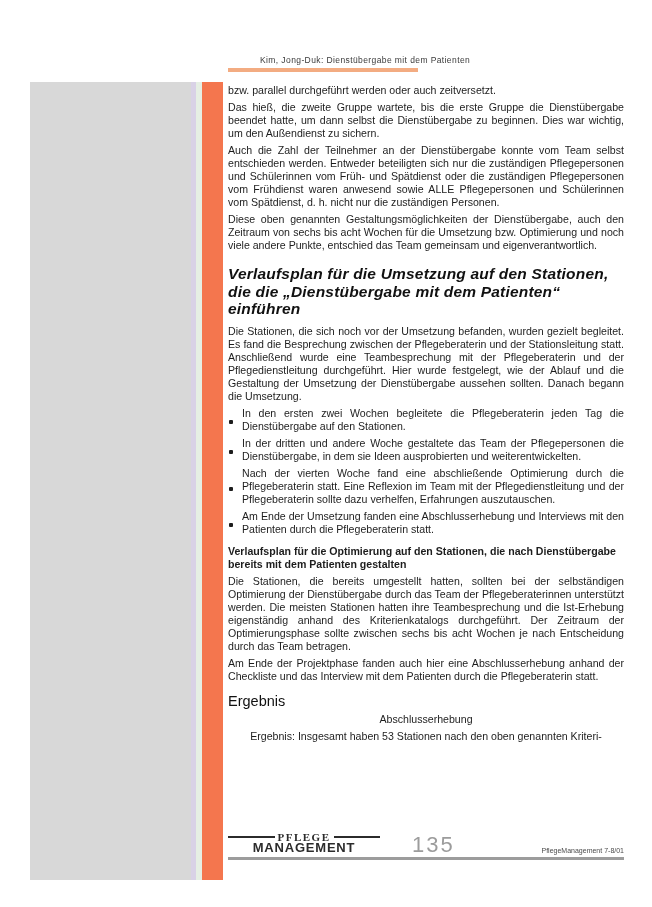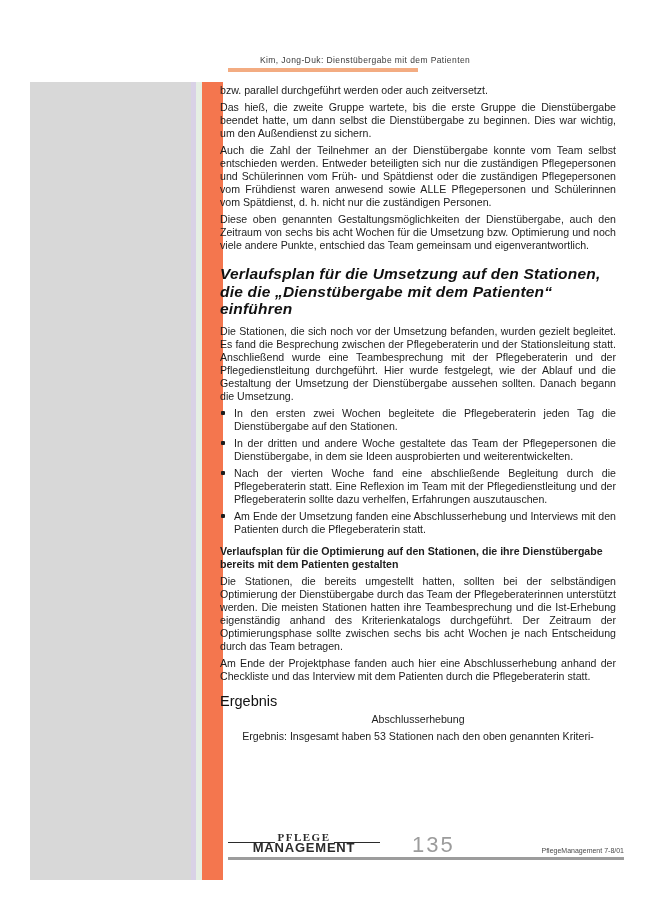--- a/index.html
+++ b/index.html
@@ -14,44 +14,44 @@
   .orange-bar{position:absolute;left:202px;top:82px;width:21px;height:798px;background:#f4764e;}
 
   
   .running-header{
     position:absolute;left:228px;top:55px;font-size:8.5px;letter-spacing:0.4px;color:#3a3a3a;padding-left:32px;
   }
   .running-underline{position:absolute;left:228px;top:68px;width:190px;height:4px;background:#f3ac82;}
 
   
   .content{
-    position:absolute;left:220px;top:84px;width:396px;
+    position:absolute;left:228px;top:84px;width:396px;
     font-size:10.6px;line-height:13px;text-align:justify;
   }
   .content p{margin:0 0 4px 0;}
   .section-heading{
     font-size:15.5px;line-height:17.6px;font-weight:bold;letter-spacing:0.2px;
     margin:13px 0 7px 0;text-align:left;color:#111;font-style:italic;
   }
   ul.bullet-list{list-style:none;margin:2px 0 6px 0;padding:0;}
-  ul.bullet-list li{display:flex;margin:0 0 4px 0;}
+  ul.bullet-list li{display:flex;margin:0 0 4px 0;align-items:center;}
   .bullet-marker{
     flex:0 0 auto;width:4px;height:4px;background:#1d1d1d;border-radius:1px;
     margin:4.5px 9px 0 1px;
   }
   .bullet-text{flex:1 1 auto;text-align:justify;}
   .subsection-heading{font-weight:bold;margin:9px 0 4px 0;text-align:left;}
   .results-heading{font-size:14.5px;font-weight:normal;margin:12px 0 5px 0;text-align:left;color:#111;}
   .plain{margin:0 0 3px 0;text-align:center;}
 
   
   .footer{position:absolute;left:228px;top:831px;width:396px;}
   .footer-row{display:flex;align-items:flex-end;}
   .logo{width:152px;color:#2b2b2b;}
-  .logo-top{display:flex;align-items:flex-end;}
+  .logo-top{display:flex;align-items:center;}
   .logo-rule{flex:1 1 auto;height:1.5px;background:#2b2b2b;}
   .logo-pflege{
     font-family:"Liberation Serif",serif;font-weight:bold;font-size:11px;
     letter-spacing:1.5px;padding:0 3px;white-space:nowrap;
   }
   .logo-management{
     font-size:13px;font-weight:bold;letter-spacing:0.8px;text-align:center;
     margin-top:-3px;white-space:nowrap;
   }
   .page-number{
@@ -85,29 +85,29 @@
     <li>
       <span class="bullet-marker"></span>
       <span class="bullet-text">In den ersten zwei Wochen begleitete die Pflegeberaterin jeden Tag die Dienstübergabe auf den Stationen.</span>
     </li>
     <li>
       <span class="bullet-marker"></span>
       <span class="bullet-text">In der dritten und andere Woche gestaltete das Team der Pflegepersonen die Dienstübergabe, in dem sie Ideen ausprobierten und weiterentwickelten.</span>
     </li>
     <li>
       <span class="bullet-marker"></span>
-      <span class="bullet-text">Nach der vierten Woche fand eine abschließende Begleitung durch die Pflegeberaterin statt. Eine Reflexion im Team mit der Pflegedienstleitung und der Pflegeberaterin sollte dazu verhelfen, Erfahrungen auszutauschen.</span>
+      <span class="bullet-text">Nach der vierten Woche fand eine abschließende Optimierung durch die Pflegeberaterin statt. Eine Reflexion im Team mit der Pflegedienstleitung und der Pflegeberaterin sollte dazu verhelfen, Erfahrungen auszutauschen.</span>
     </li>
     <li>
       <span class="bullet-marker"></span>
       <span class="bullet-text">Am Ende der Umsetzung fanden eine Abschlusserhebung und Interviews mit den Patienten durch die Pflegeberaterin statt.</span>
     </li>
   </ul>
 
-  <div class="subsection-heading">Verlaufsplan für die Optimierung auf den Stationen, die ihre Dienstübergabe bereits mit dem Patienten gestalten</div>
+  <div class="subsection-heading">Verlaufsplan für die Optimierung auf den Stationen, die nach Dienstübergabe bereits mit dem Patienten gestalten</div>
   <p>Die Stationen, die bereits umgestellt hatten, sollten bei der selbständigen Optimierung der Dienstübergabe durch das Team der Pflegeberaterinnen unterstützt werden. Die meisten Stationen hatten ihre Teambesprechung und die Ist-Erhebung eigenständig anhand des Kriterienkatalogs durchgeführt. Der Zeitraum der Optimierungsphase sollte zwischen sechs bis acht Wochen je nach Entscheidung durch das Team betragen.</p>
   <p>Am Ende der Projektphase fanden auch hier eine Abschlusserhebung anhand der Checkliste und das Interview mit dem Patienten durch die Pflegeberaterin statt.</p>
 
   <div class="results-heading">Ergebnis</div>
   <p class="plain">Abschlusserhebung</p>
   <p class="plain">Ergebnis: Insgesamt haben 53 Stationen nach den oben genannten Kriteri-</p>
 </div>
 
 <div class="footer">
   <div class="footer-row">

